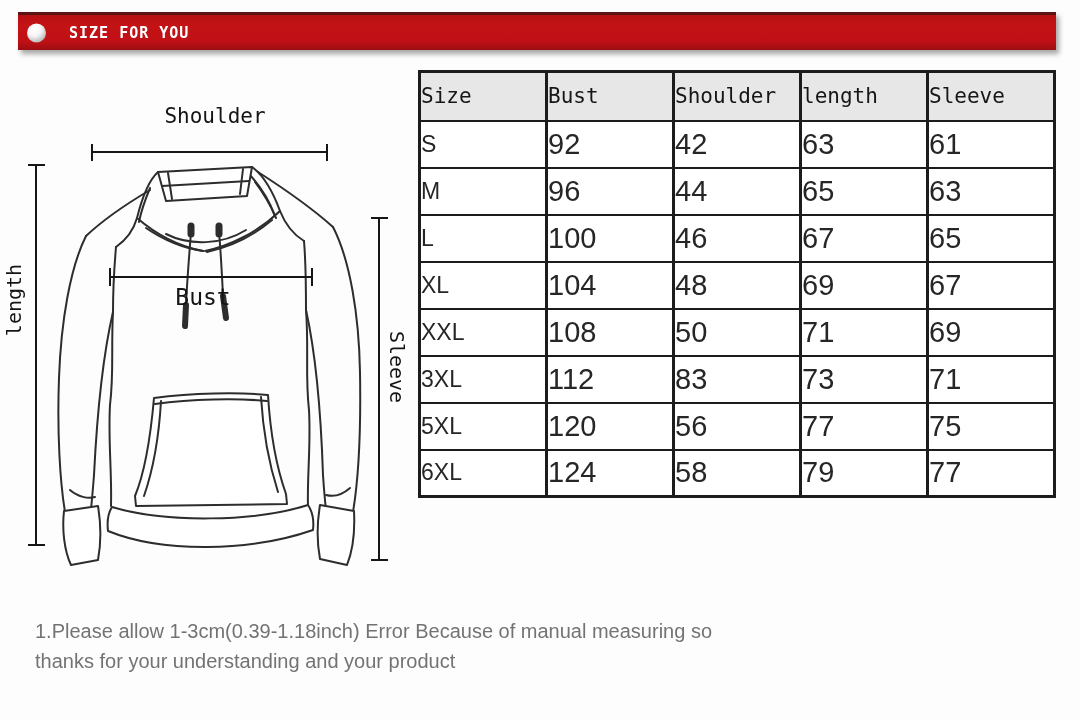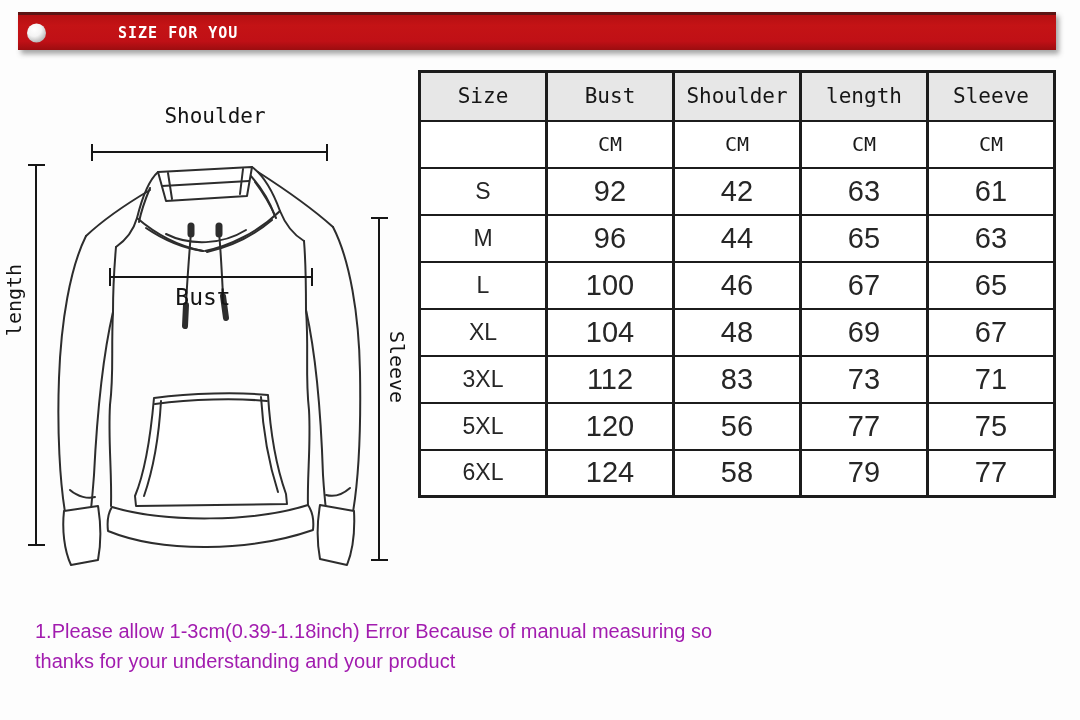--- a/index.html
+++ b/index.html
@@ -18,21 +18,21 @@
     border-top:3px solid #5c1414;
     box-shadow:3px 4px 5px rgba(60,60,60,0.45);
     display:flex; align-items:center;
   }
   .banner-hole {
     position:absolute; left:9px; top:50%; transform:translateY(-50%);
     width:19px; height:19px; border-radius:50%;
     background:radial-gradient(circle at 38% 30%, #ffffff 0%, #f4f4f4 40%, #b9b9b9 75%, #8f8f8f 100%);
   }
   .banner-title {
-    margin-left:100px; color:#ffffff;
+    margin-left:51px; color:#ffffff;
     font-family:"DejaVu Sans Mono", monospace;
     font-weight:bold; font-size:15px; letter-spacing:1px;
   }
 
   
   .diagram { position:absolute; left:0; top:60px; width:420px; height:556px; }
   .diagram svg { position:absolute; left:0; top:0; }
   .dlabel {
     position:absolute; color:#141414;
     font-family:"DejaVu Sans Mono", monospace;
@@ -47,38 +47,38 @@
   
   .size-table {
     position:absolute; left:418px; top:70px; width:636px;
     border-collapse:collapse; table-layout:fixed;
     background:#ffffff; color:#262626; text-align:center;
   }
   .size-table th, .size-table td {
     width:127px; height:47px;
     border-left:3px solid #1c1c1c; border-right:3px solid #1c1c1c;
     border-top:2px solid #1c1c1c;  border-bottom:2px solid #1c1c1c;
-    text-align:center; vertical-align:middle; padding:0;
+    text-align:left; vertical-align:middle; padding:0;
     font-size:29px;
   }
   .size-table { border:3px solid #1c1c1c; }
   .size-table th {
     background:#e7e7e7; height:49px;
     font-family:"DejaVu Sans Mono", monospace;
     font-weight:normal; font-size:21px; color:#161616;
   }
   .size-table tr.unit-row td {
     font-family:"DejaVu Sans Mono", monospace; font-size:20px; color:#1a1a1a;
   }
   .size-table td.size-cell { font-size:23px; }
 
   
   .notes {
     position:absolute; left:35px; top:617px;
-    font-size:20px; line-height:29.5px; color:#a21caf;
+    font-size:20px; line-height:29.5px; color:#737373;
   }
   .notes div { white-space:pre-wrap; }
 </style>
 </head>
 <body>
 
 <div class="banner">
   <span class="banner-hole"></span>
   <span class="banner-title">SIZE FOR YOU</span>
 </div>
@@ -167,27 +167,20 @@
   <thead>
     <tr>
         <th>Size</th>
         <th>Bust</th>
         <th>Shoulder</th>
         <th>length</th>
         <th>Sleeve</th>
       </tr>
   </thead>
   <tbody>
-    <tr class="unit-row">
-        <td></td>
-        <td>CM</td>
-        <td>CM</td>
-        <td>CM</td>
-        <td>CM</td>
-      </tr>
   <tr>
         <td class="size-cell">S</td>
         <td class="value-cell">92</td>
         <td class="value-cell">42</td>
         <td class="value-cell">63</td>
         <td class="value-cell">61</td>
       </tr>
       <tr>
         <td class="size-cell">M</td>
         <td class="value-cell">96</td>
@@ -203,20 +196,27 @@
         <td class="value-cell">65</td>
       </tr>
       <tr>
         <td class="size-cell">XL</td>
         <td class="value-cell">104</td>
         <td class="value-cell">48</td>
         <td class="value-cell">69</td>
         <td class="value-cell">67</td>
       </tr>
       <tr>
+        <td class="size-cell">XXL</td>
+        <td class="value-cell">108</td>
+        <td class="value-cell">50</td>
+        <td class="value-cell">71</td>
+        <td class="value-cell">69</td>
+      </tr>
+      <tr>
         <td class="size-cell">3XL</td>
         <td class="value-cell">112</td>
         <td class="value-cell">83</td>
         <td class="value-cell">73</td>
         <td class="value-cell">71</td>
       </tr>
       <tr>
         <td class="size-cell">5XL</td>
         <td class="value-cell">120</td>
         <td class="value-cell">56</td>

